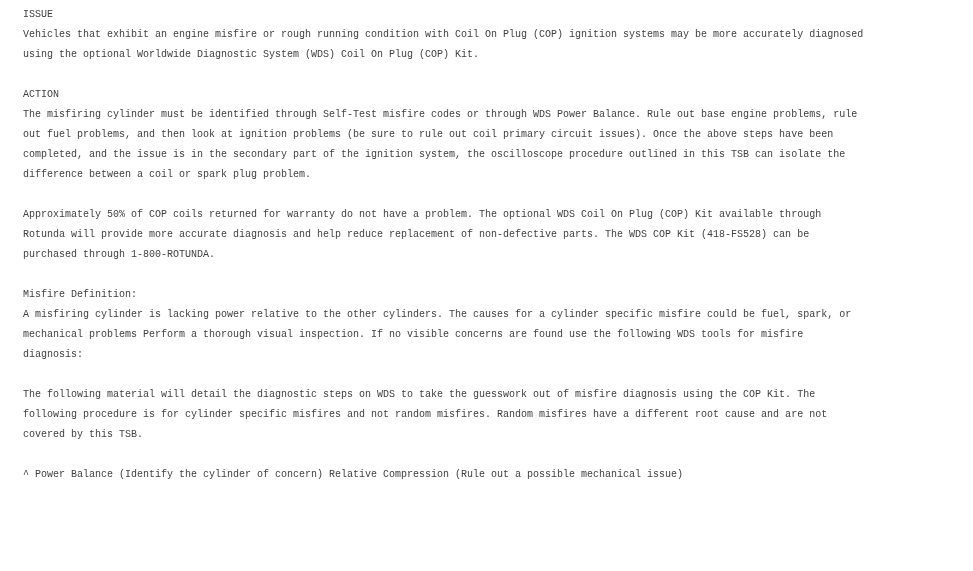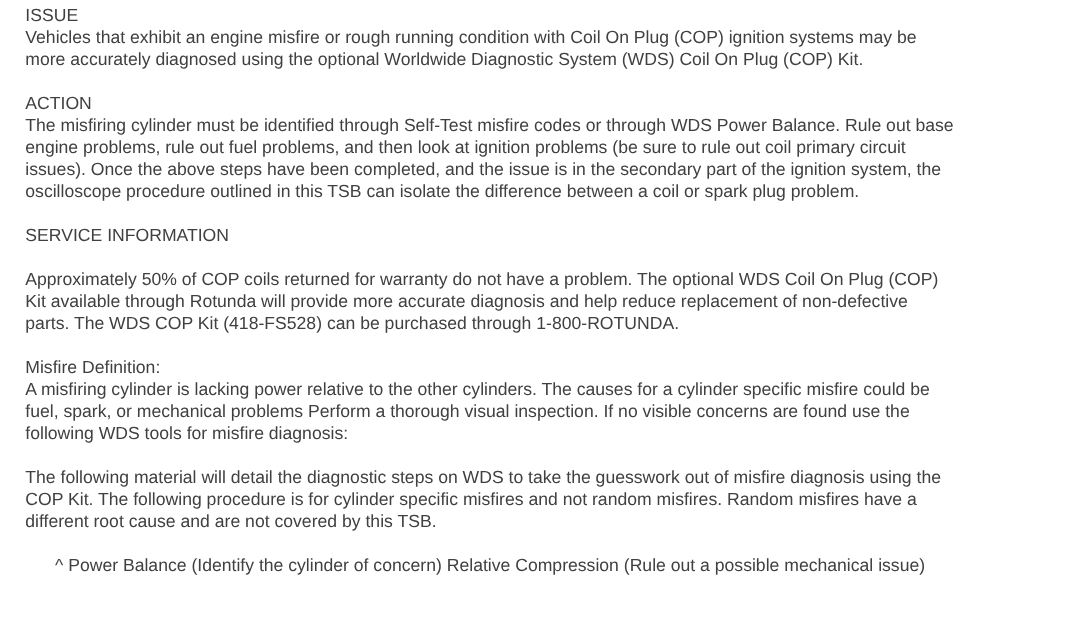--- a/index.html
+++ b/index.html
@@ -8,34 +8,33 @@
     background: #ffffff;
   }
   body {
     width: 973px;
     height: 571px;
     overflow: hidden;
   }
   .doc {
     box-sizing: border-box;
     padding: 5px 0 0 23px;
-    font-family: Liberation Sans, sans-serif;
-    font-size: 16px;
+    font-family: Liberation Mono, monospace;
+    font-size: 10px;
     line-height: 20px;
     color: #404040;
   }
   .doc .inner {
     max-width: 845px;
   }
   .block {
     margin: 0 0 20px 0;
   }
   .block:last-child {
     margin-bottom: 0;
-    text-align: center;
   }
   .section-heading {
     font-weight: normal; 
   }
   .paragraph {
     
   }
 </style>
 </head>
 <body style="background: rgb(255, 255, 255);">
@@ -44,23 +43,20 @@
   <div class="inner" id="doc-blocks">
       <div class="block">
         <div class="section-heading">ISSUE</div>
         <div class="paragraph">Vehicles that exhibit an engine misfire or rough running condition with Coil On Plug (COP) ignition systems may be more accurately diagnosed using the optional Worldwide Diagnostic System (WDS) Coil On Plug (COP) Kit.</div>
       </div>
       <div class="block">
         <div class="section-heading">ACTION</div>
         <div class="paragraph">The misfiring cylinder must be identified through Self-Test misfire codes or through WDS Power Balance. Rule out base engine problems, rule out fuel problems, and then look at ignition problems (be sure to rule out coil primary circuit issues). Once the above steps have been completed, and the issue is in the secondary part of the ignition system, the oscilloscope procedure outlined in this TSB can isolate the difference between a coil or spark plug problem.</div>
       </div>
       <div class="block">
-        <div class="section-heading">SERVICE INFORMATION</div>
-      </div>
-      <div class="block">
         <div class="paragraph">Approximately 50% of COP coils returned for warranty do not have a problem. The optional WDS Coil On Plug (COP) Kit available through Rotunda will provide more accurate diagnosis and help reduce replacement of non-defective parts. The WDS COP Kit (418-FS528) can be purchased through 1-800-ROTUNDA.</div>
       </div>
       <div class="block">
         <div class="section-heading">Misfire Definition:</div>
         <div class="paragraph">A misfiring cylinder is lacking power relative to the other cylinders. The causes for a cylinder specific misfire could be fuel, spark, or mechanical problems Perform a thorough visual inspection. If no visible concerns are found use the following WDS tools for misfire diagnosis:</div>
       </div>
       <div class="block">
         <div class="paragraph">The following material will detail the diagnostic steps on WDS to take the guesswork out of misfire diagnosis using the COP Kit. The following procedure is for cylinder specific misfires and not random misfires. Random misfires have a different root cause and are not covered by this TSB.</div>
       </div>
       <div class="block">

